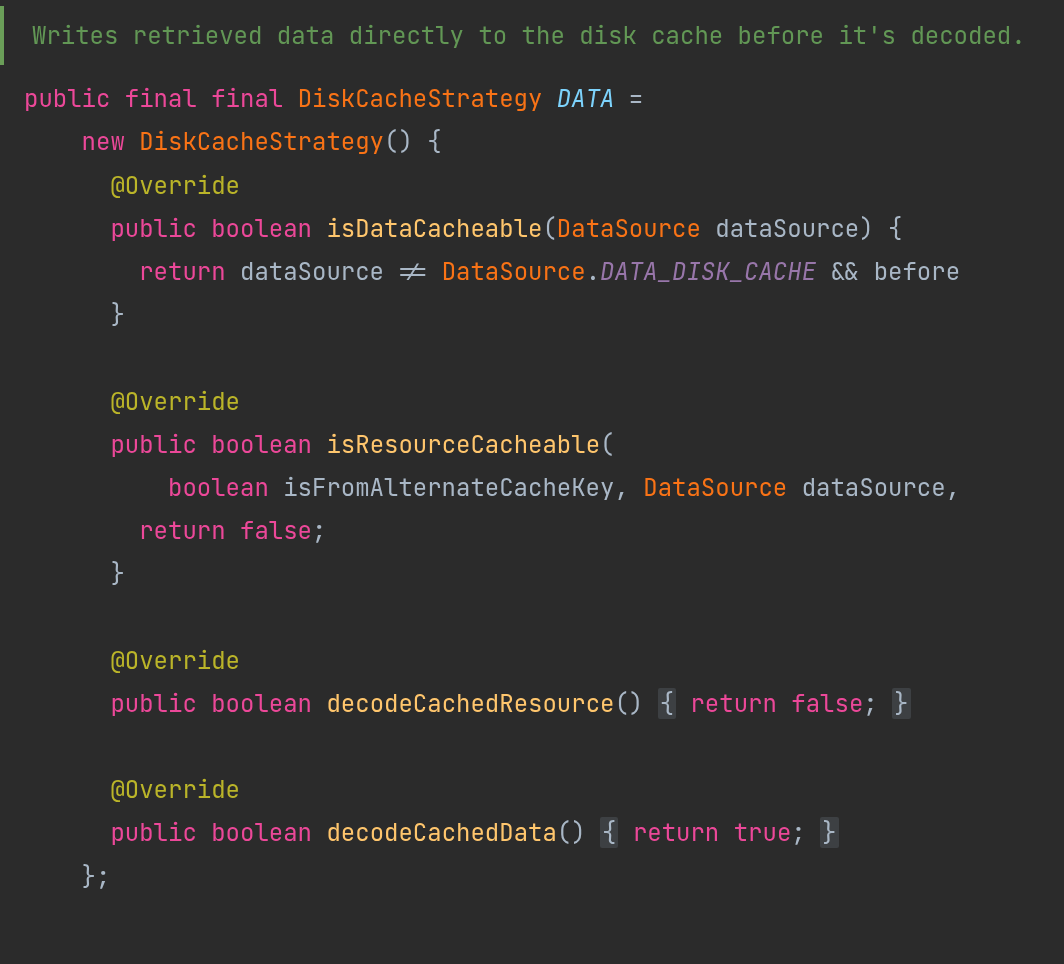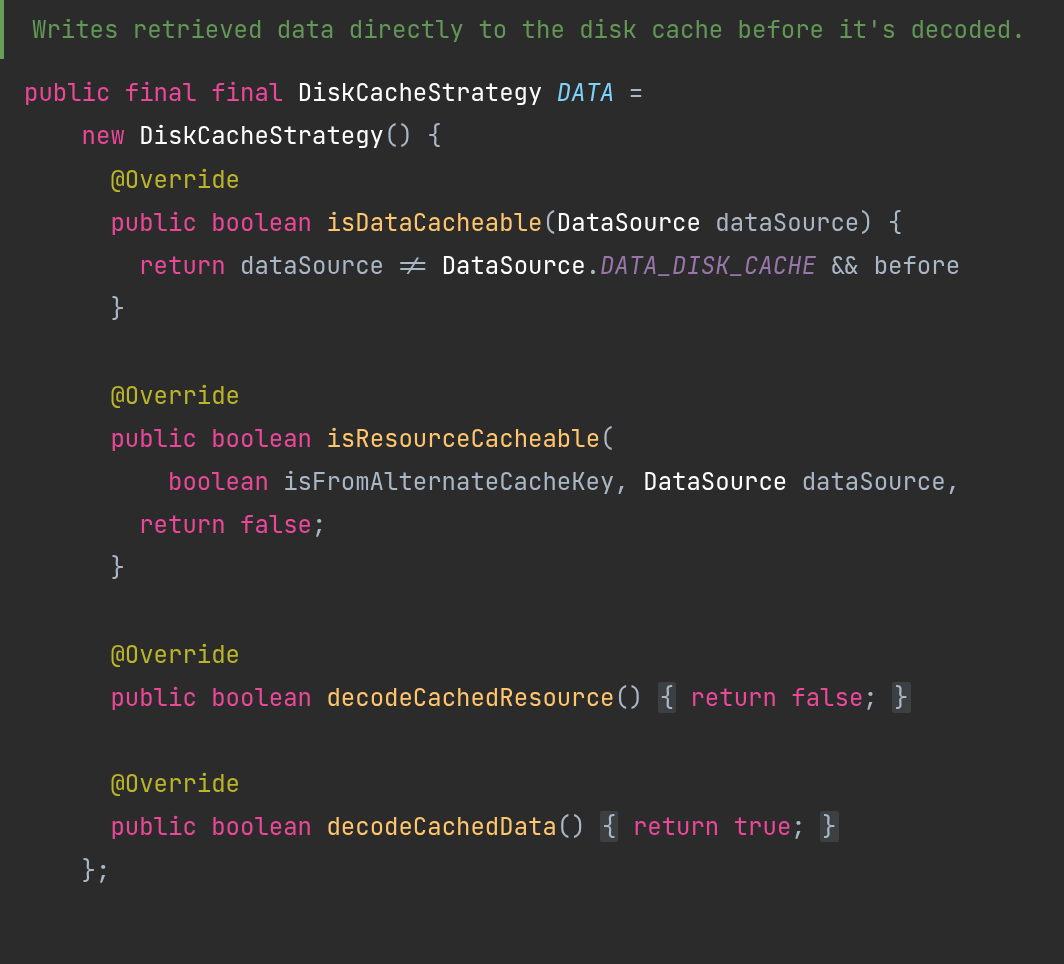--- a/index.html
+++ b/index.html
@@ -9,42 +9,42 @@
     height: 964px;
     background: #2b2b2b;
     font-family: "JetBrains Mono", "Fira Code", Menlo, Consolas, monospace;
     font-size: 24px;
     line-height: 1.8;
     color: #a9b7c6;
     overflow: hidden;
   }
 
   .container {
-    padding: 0 0 0 0;
+    padding: 6px 0 0 0;
   }
 
   
   .doc-block {
     border-left: 4px solid #6a9e58;
     padding: 8px 0 8px 28px;
     margin-bottom: 12px;
   }
   .doc-text {
     color: #629755;
     font-style: normal;
   }
 
   .code-block {
     padding: 0 0 0 24px;
     white-space: pre;
   }
 
   
   .kw   { color: #ec4899; }          
-  .type { color: #ffffff; }          
+  .type { color: #f97316; }          
   .field-decl { color: #7dd3fc; font-style: italic; } 
   .cfield { color: #9876aa; font-style: italic; margin-top: 14px; }     
   .ann  { color: #bbb529; }          
   .method { color: #ffc66d; margin-top: 16px; }        
   .id   { color: #a9b7c6; }
   .punct{ color: #a9b7c6; }
   .folded { background: #3d4043; border-radius: 2px; padding: 0 2px; }
 </style>
 </head>
 <body>

